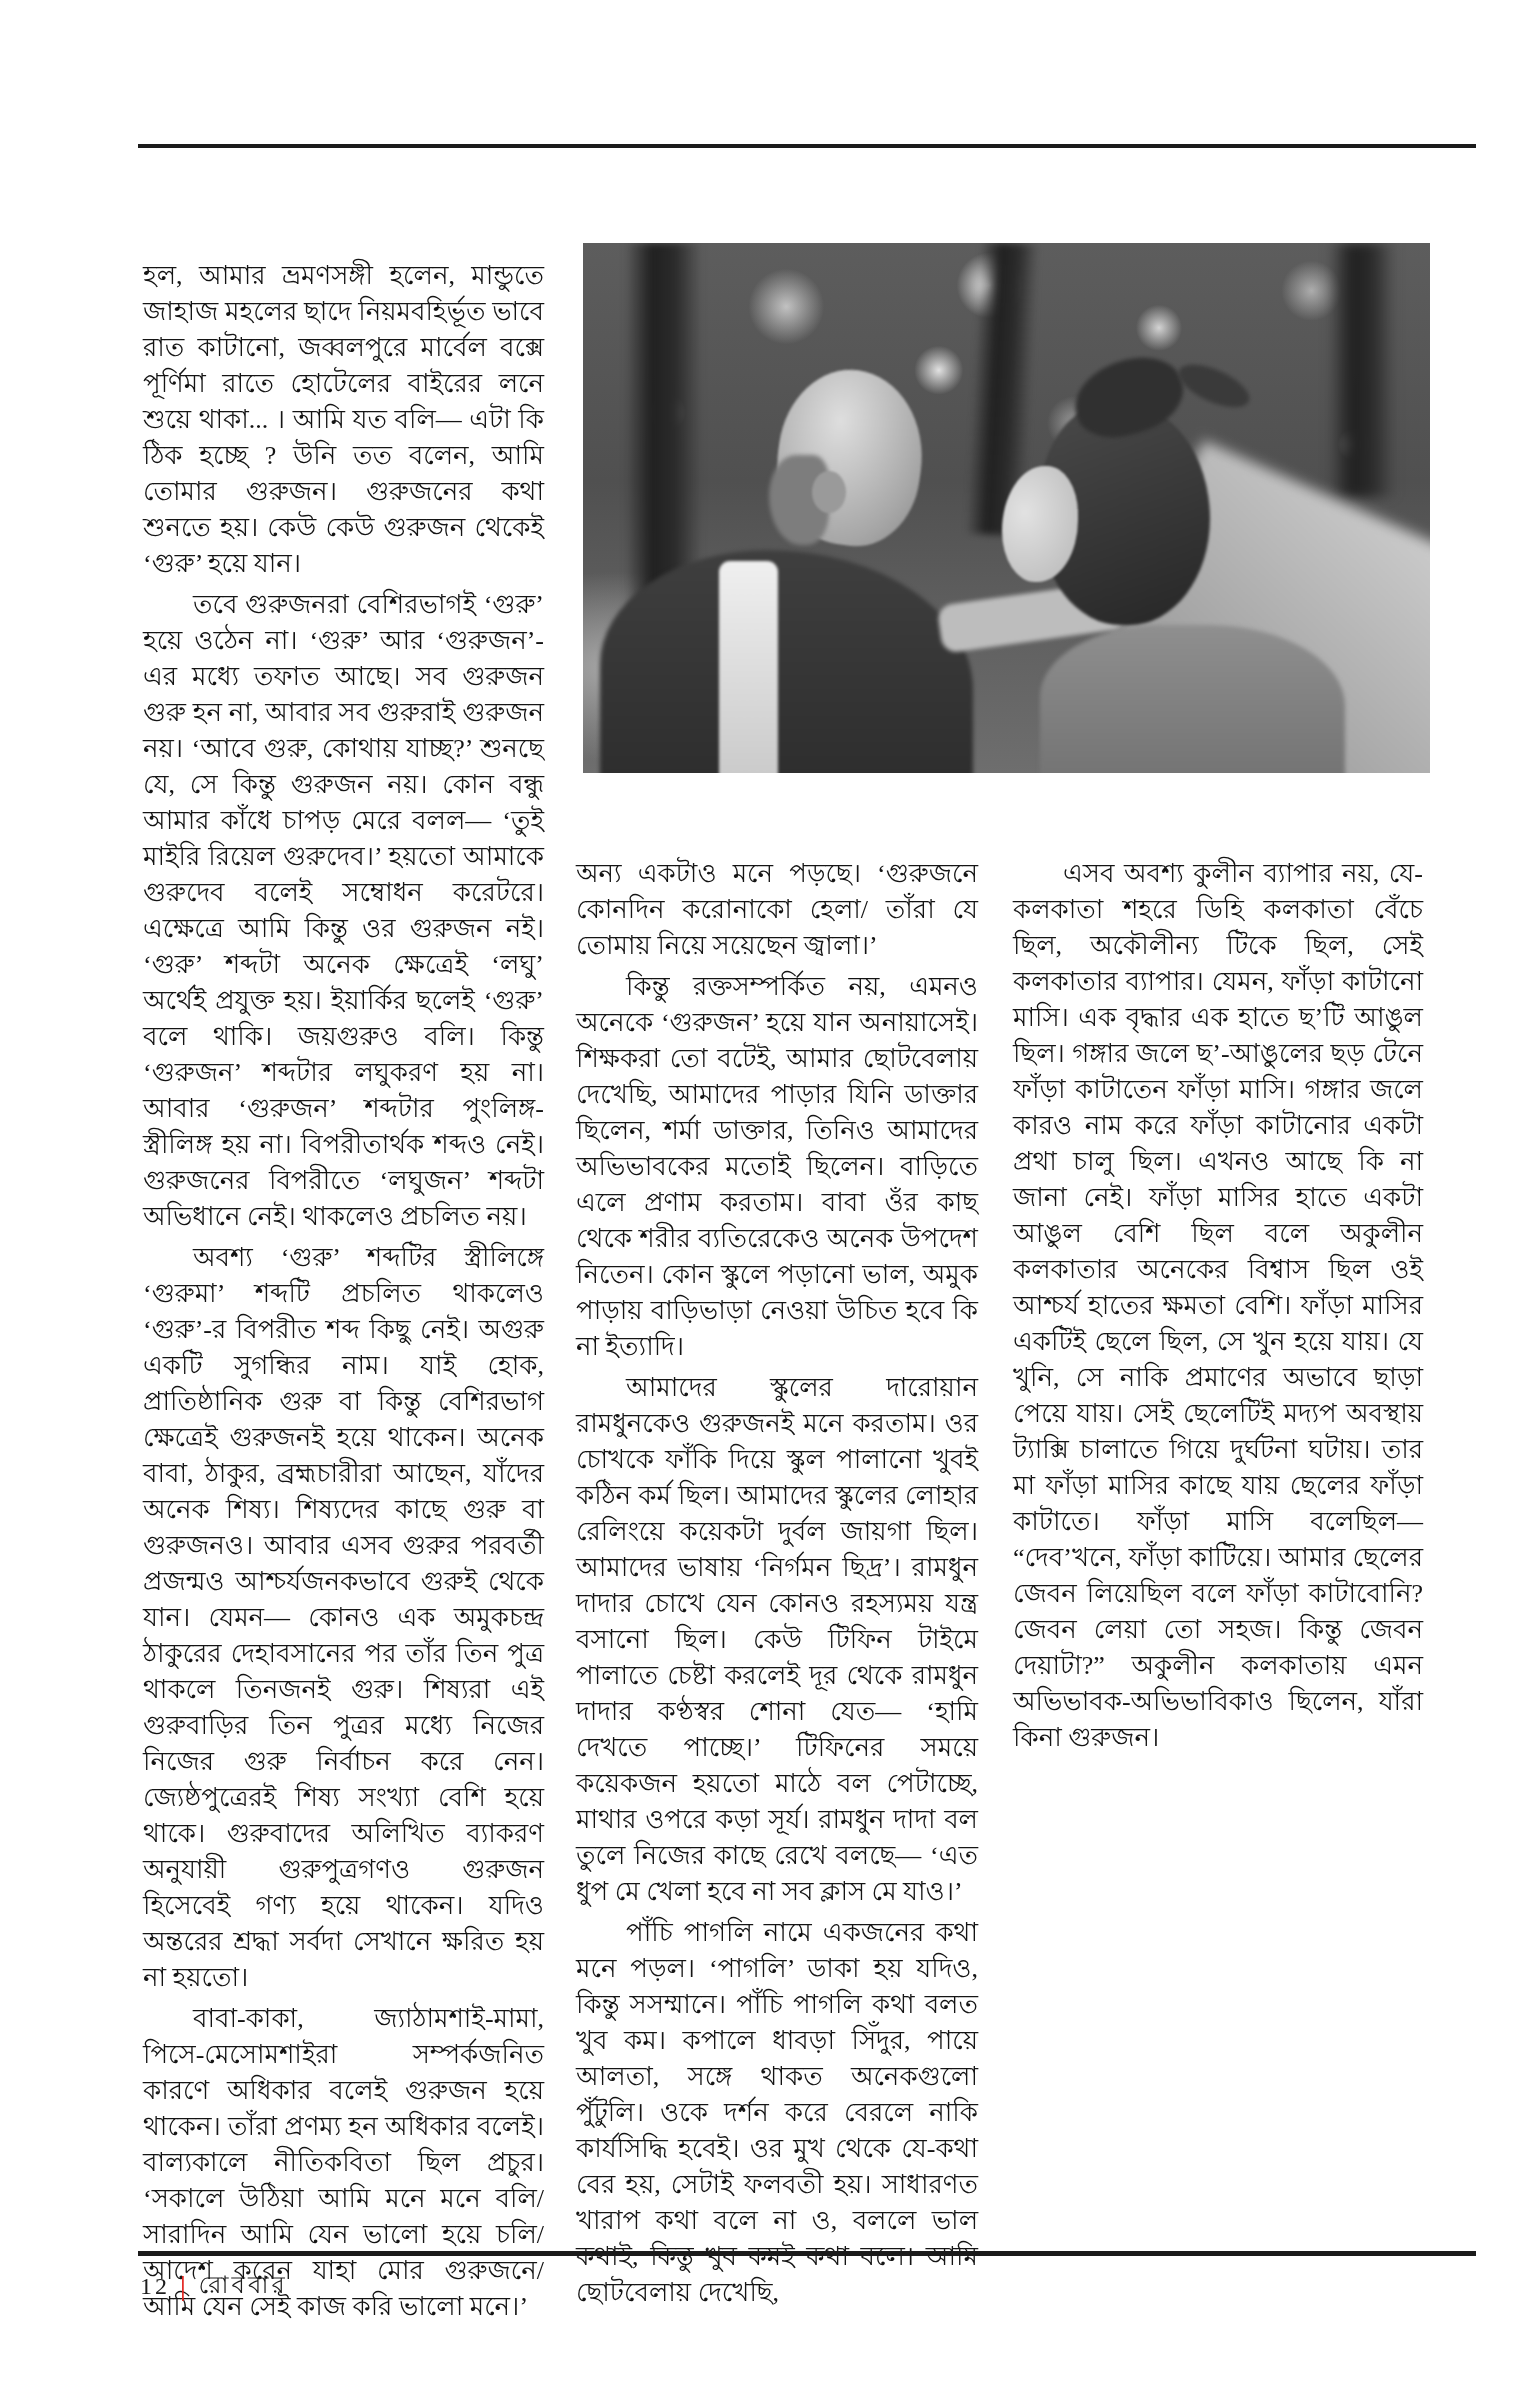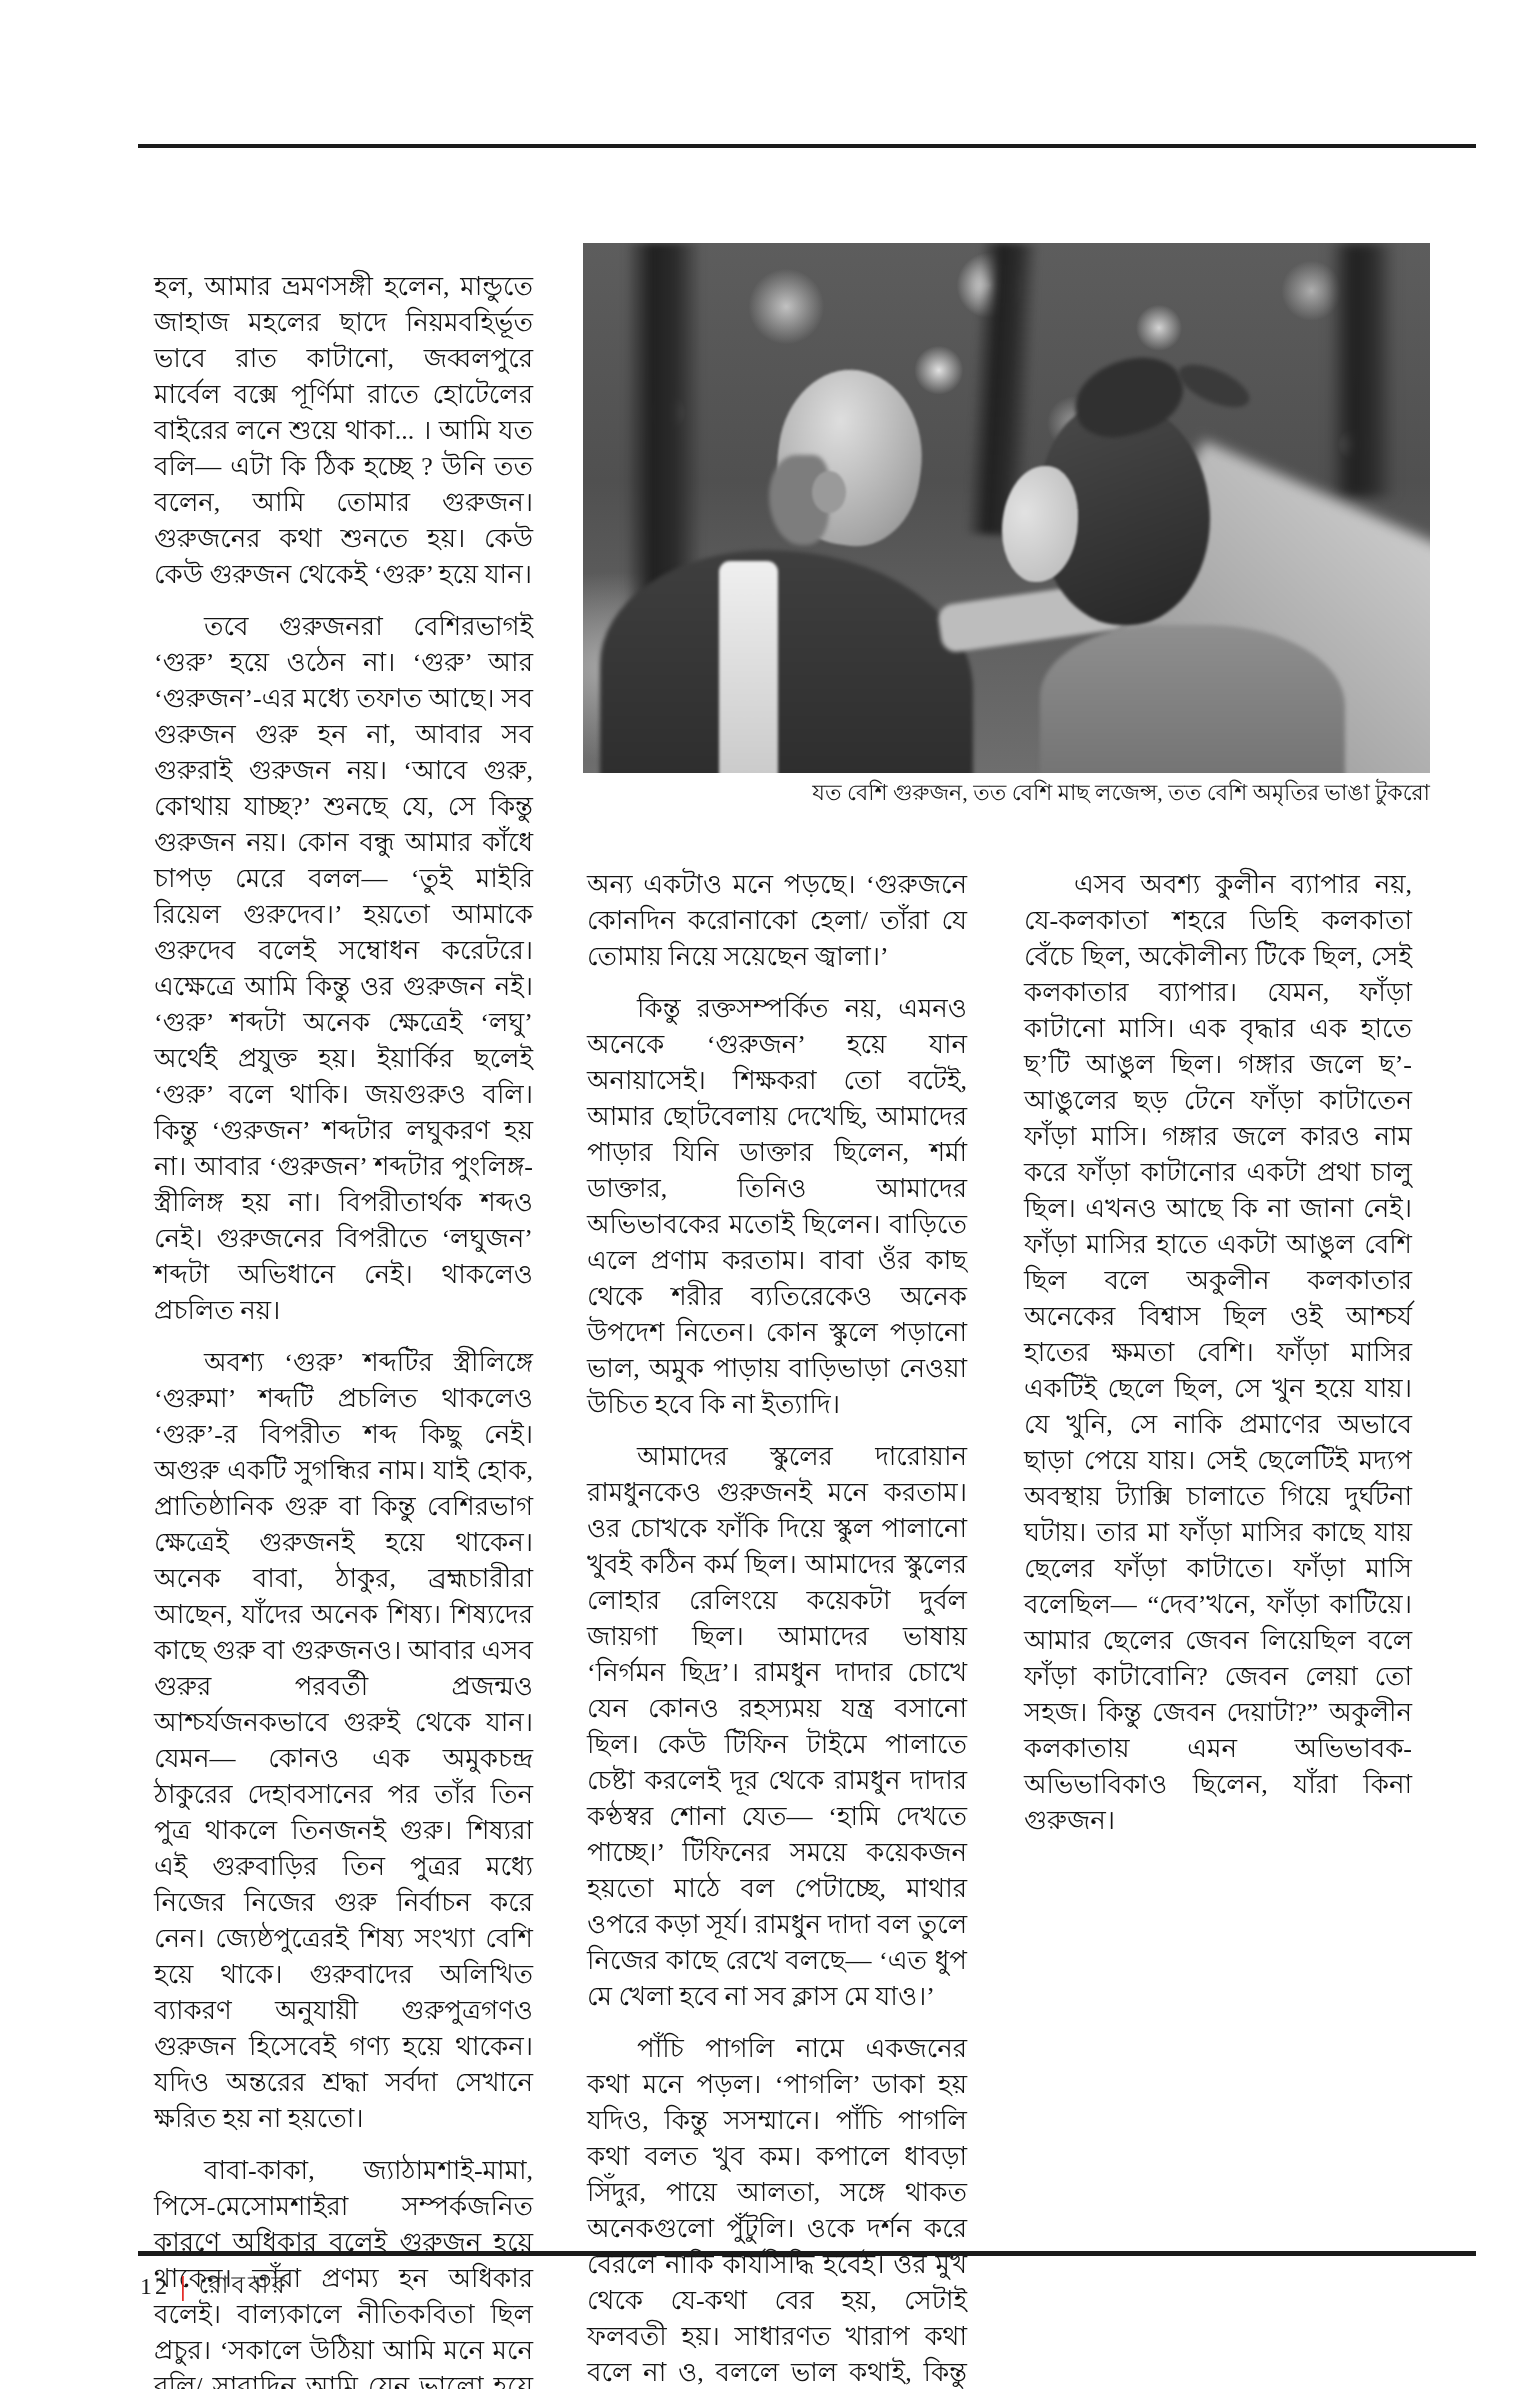--- a/index.html
+++ b/index.html
@@ -6,21 +6,21 @@
   .page{
     position:relative;width:1538px;height:2389px;background:#ffffff;
     font-family:"Liberation Serif","DejaVu Serif",serif;color:#141414;
     overflow:hidden;
   }
   .rule{position:absolute;background:#1b1b1b;}
   .top-rule{left:138px;top:144px;width:1338px;height:3.9px;}
   .bottom-rule{left:138px;top:2251px;width:1338px;height:4.7px;}
 
   .col{position:absolute;font-size:26px;line-height:36px;text-align:justify;}
-  .col p{margin:16px;padding:0;}
+  .col p{margin:5px;padding:0;}
   .col p.ind{text-indent:50px;}
   .col-left{left:138px;top:253px;width:411px;}
   .col-mid{left:571px;top:851px;width:412px;}
   .col-right{left:1008px;top:851px;width:420px;}
 
   
   .photo{
     position:absolute;left:583px;top:243px;width:847px;height:530px;overflow:hidden;
     background:
       radial-gradient(circle 47px at 48% 8%, rgba(255,255,255,.95), rgba(255,255,255,0) 70%),
@@ -84,21 +84,20 @@
     <div class="man-fringe"></div>
     <div class="man-ear"></div>
     <div class="girl-body"></div>
     <div class="girl-arm"></div>
     <div class="girl-hair"></div>
     <div class="girl-pony"></div>
     <div class="girl-wisp"></div>
     <div class="girl-face"></div>
   </div>
 
-  <div class="caption">যত বেশি গুরুজন, তত বেশি মাছ লজেন্স, তত বেশি অমৃতির ভাঙা টুকরো</div>
 
   <div class="col col-mid">
     <p>অন্য একটাও মনে পড়ছে। ‘গুরুজনে কোনদিন করোনাকো হেলা/ তাঁরা যে তোমায় নিয়ে সয়েছেন জ্বালা।’</p>
     <p class="ind">কিন্তু রক্তসম্পর্কিত নয়, এমনও অনেকে ‘গুরুজন’ হয়ে যান অনায়াসেই। শিক্ষকরা তো বটেই, আমার ছোটবেলায় দেখেছি, আমাদের পাড়ার যিনি ডাক্তার ছিলেন, শর্মা ডাক্তার, তিনিও আমাদের অভিভাবকের মতোই ছিলেন। বাড়িতে এলে প্রণাম করতাম। বাবা ওঁর কাছ থেকে শরীর ব্যতিরেকেও অনেক উপদেশ নিতেন। কোন স্কুলে পড়ানো ভাল, অমুক পাড়ায় বাড়িভাড়া নেওয়া উচিত হবে কি না ইত্যাদি।</p>
     <p class="ind">আমাদের স্কুলের দারোয়ান রামধুনকেও গুরুজনই মনে করতাম। ওর চোখকে ফাঁকি দিয়ে স্কুল পালানো খুবই কঠিন কর্ম ছিল। আমাদের স্কুলের লোহার রেলিংয়ে কয়েকটা দুর্বল জায়গা ছিল। আমাদের ভাষায় ‘নির্গমন ছিদ্র’। রামধুন দাদার চোখে যেন কোনও রহস্যময় যন্ত্র বসানো ছিল। কেউ টিফিন টাইমে পালাতে চেষ্টা করলেই দূর থেকে রামধুন দাদার কণ্ঠস্বর শোনা যেত— ‘হামি দেখতে পাচ্ছে।’ টিফিনের সময়ে কয়েকজন হয়তো মাঠে বল পেটাচ্ছে, মাথার ওপরে কড়া সূর্য। রামধুন দাদা বল তুলে নিজের কাছে রেখে বলছে— ‘এত ধুপ মে খেলা হবে না সব ক্লাস মে যাও।’</p>
     <p class="ind">পাঁচি পাগলি নামে একজনের কথা মনে পড়ল। ‘পাগলি’ ডাকা হয় যদিও, কিন্তু সসম্মানে। পাঁচি পাগলি কথা বলত খুব কম। কপালে ধাবড়া সিঁদুর, পায়ে আলতা, সঙ্গে থাকত অনেকগুলো পুঁটুলি। ওকে দর্শন করে বেরলে নাকি কার্যসিদ্ধি হবেই। ওর মুখ থেকে যে-কথা বের হয়, সেটাই ফলবতী হয়। সাধারণত খারাপ কথা বলে না ও, বললে ভাল কথাই, কিন্তু খুব কমই কথা বলে। আমি ছোটবেলায় দেখেছি,</p>
   </div>
 
   <div class="col col-right">
     <p class="ind">এসব অবশ্য কুলীন ব্যাপার নয়, যে-কলকাতা শহরে ডিহি কলকাতা বেঁচে ছিল, অকৌলীন্য টিকে ছিল, সেই কলকাতার ব্যাপার। যেমন, ফাঁড়া কাটানো মাসি। এক বৃদ্ধার এক হাতে ছ’টি আঙুল ছিল। গঙ্গার জলে ছ’-আঙুলের ছড় টেনে ফাঁড়া কাটাতেন ফাঁড়া মাসি। গঙ্গার জলে কারও নাম করে ফাঁড়া কাটানোর একটা প্রথা চালু ছিল। এখনও আছে কি না জানা নেই। ফাঁড়া মাসির হাতে একটা আঙুল বেশি ছিল বলে অকুলীন কলকাতার অনেকের বিশ্বাস ছিল ওই আশ্চর্য হাতের ক্ষমতা বেশি। ফাঁড়া মাসির একটিই ছেলে ছিল, সে খুন হয়ে যায়। যে খুনি, সে নাকি প্রমাণের অভাবে ছাড়া পেয়ে যায়। সেই ছেলেটিই মদ্যপ অবস্থায় ট্যাক্সি চালাতে গিয়ে দুর্ঘটনা ঘটায়। তার মা ফাঁড়া মাসির কাছে যায় ছেলের ফাঁড়া কাটাতে। ফাঁড়া মাসি বলেছিল— “দেব’খনে, ফাঁড়া কাটিয়ে। আমার ছেলের জেবন লিয়েছিল বলে ফাঁড়া কাটাবোনি? জেবন লেয়া তো সহজ। কিন্তু জেবন দেয়াটা?” অকুলীন কলকাতায় এমন অভিভাবক-অভিভাবিকাও ছিলেন, যাঁরা কিনা গুরুজন।</p>

